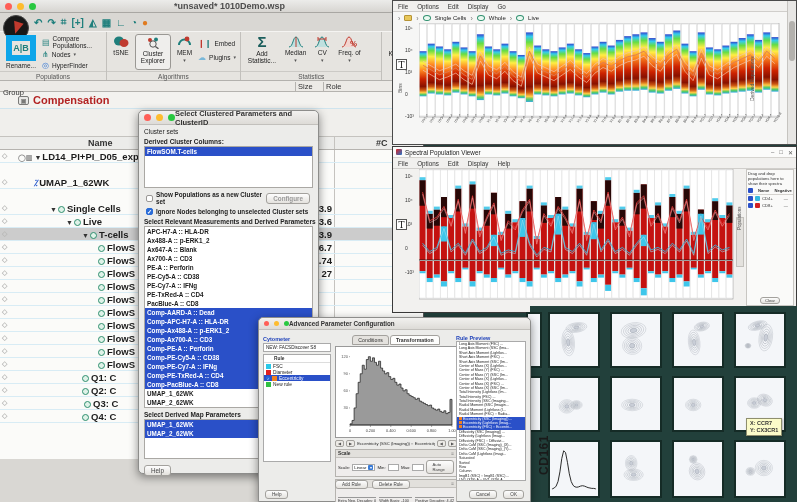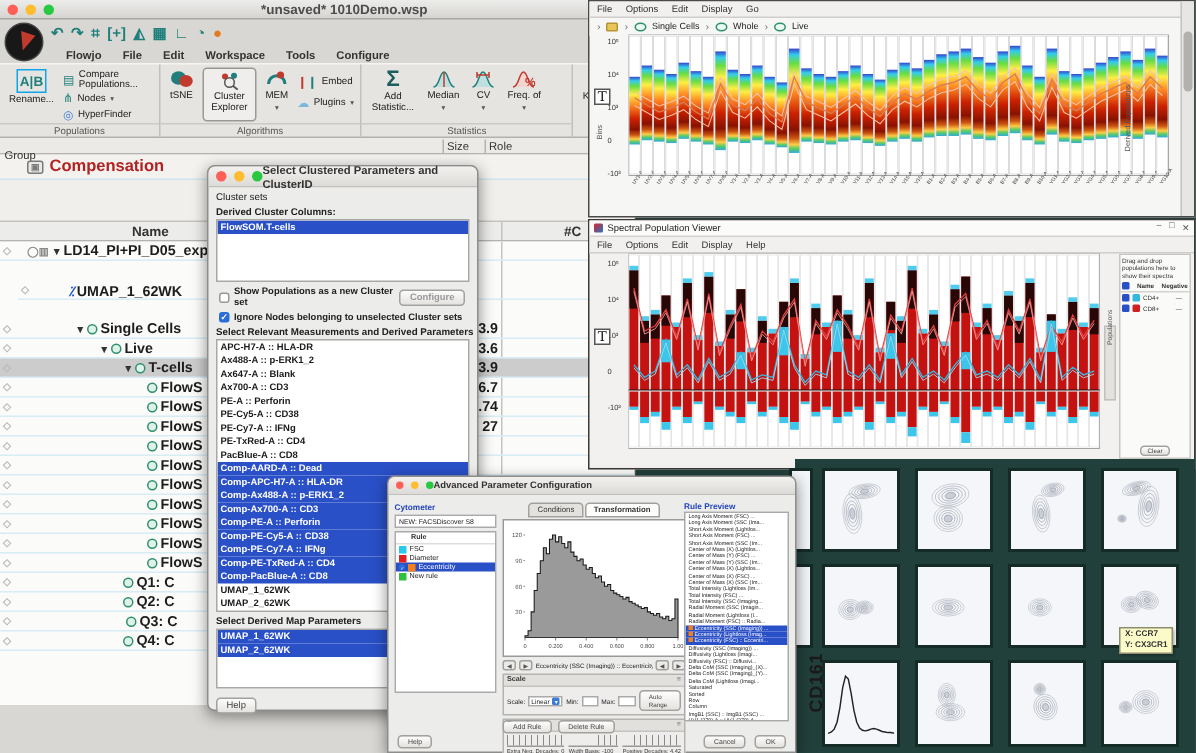--- a/index.html
+++ b/index.html
@@ -157,32 +157,24 @@
       <span class="ic">↶</span>
       <span class="ic">↷</span>
       <span class="ic" style="color:#1f7f7c">⌗</span>
       <span class="ic" style="color:#1f7f7c">[+]</span>
       <span class="ic" style="color:#1f7f7c">◭</span>
       <span class="ic" style="color:#1f7f7c">▦</span>
       <span class="ic" style="color:#1f7f7c">∟</span>
       <span class="ic" style="color:#1f7f7c">◔</span>
       <span class="ic" style="color:#e07b20">●</span>
     </div>
-    <div id="menu-tabs">
-      <span>Flowjo</span>
-      <span>File</span>
-      <span>Edit</span>
-      <span>Workspace</span>
-      <span>Tools</span>
-      <span>Configure</span>
-    </div>
     <div id="ribbon">
       <div class="rgroup" style="width:128px">
         <div class="rbtn">
-          <span class="glyph" style="font-size:9px;border:1px solid #0ea5e9;padding:0 1px">A|B</span>
+          <span class="glyph" style="font-size:9px;border:6px solid #0ea5e9;padding:0 1px">A|B</span>
           <span>Rename...</span>
         </div>
         <div style="display:flex;flex-direction:column;justify-content:flex-start;gap:1px;padding-top:2px">
           <div class="rsmall">
             <span class="glyph">▤</span>
             <span>Compare Populations...</span>
           </div>
           <div class="rsmall">
             <span class="glyph">⋔</span>
             <span>Nodes</span>
@@ -292,21 +284,21 @@
       <span class="nh">Name</span>
       <span class="ch">#C</span>
       <span class="colline"></span>
     </div>
     <div id="tree-body">
       <span class="colline" style="height:309px"></span>
     <div class="tree-row" style="top: 0px;">
           <span class="diamond">◇</span>
           <span class="lbl" style="left: 18px;"><span style="color: rgb(136, 136, 136); font-size: 7px;">◯▥ </span><span class="caret">▼</span><span>LD14_PI+PI_D05_exp</span></span>
         </div>
-        <div class="tree-row" style="top: 26px; margin-left: 12px;">
+        <div class="tree-row" style="top: 26px;">
           <span class="diamond">◇</span>
           <span class="lbl" style="left: 34px;"><span class="pct">⁒</span><span>UMAP_1_62WK</span></span>
         </div>
         <div class="tree-row" style="top: 52px;">
           <span class="diamond">◇</span>
           <span class="lbl" style="left: 50px;"><span class="caret">▼</span><span class="gate-dot"></span><span>Single Cells</span></span>
           <span class="stat">3.9</span>
         </div>
         <div class="tree-row" style="top: 65px;">
           <span class="diamond">◇</span>

